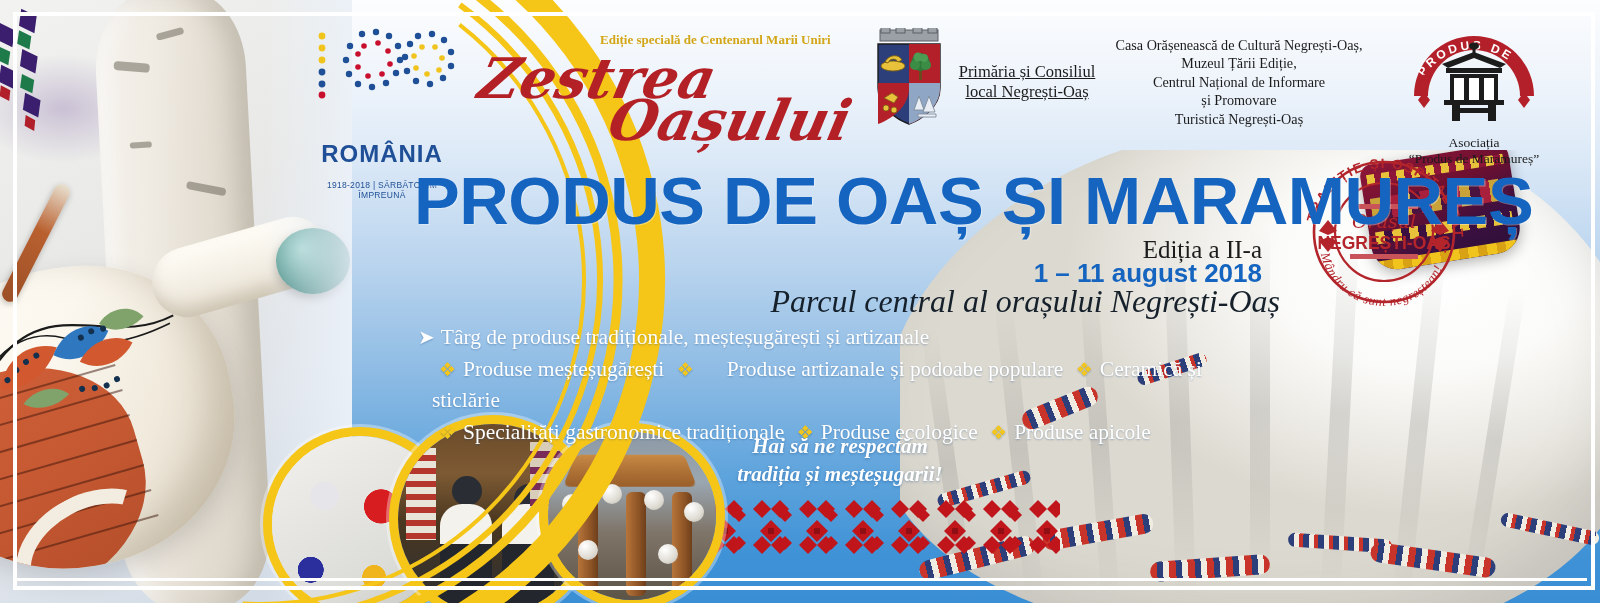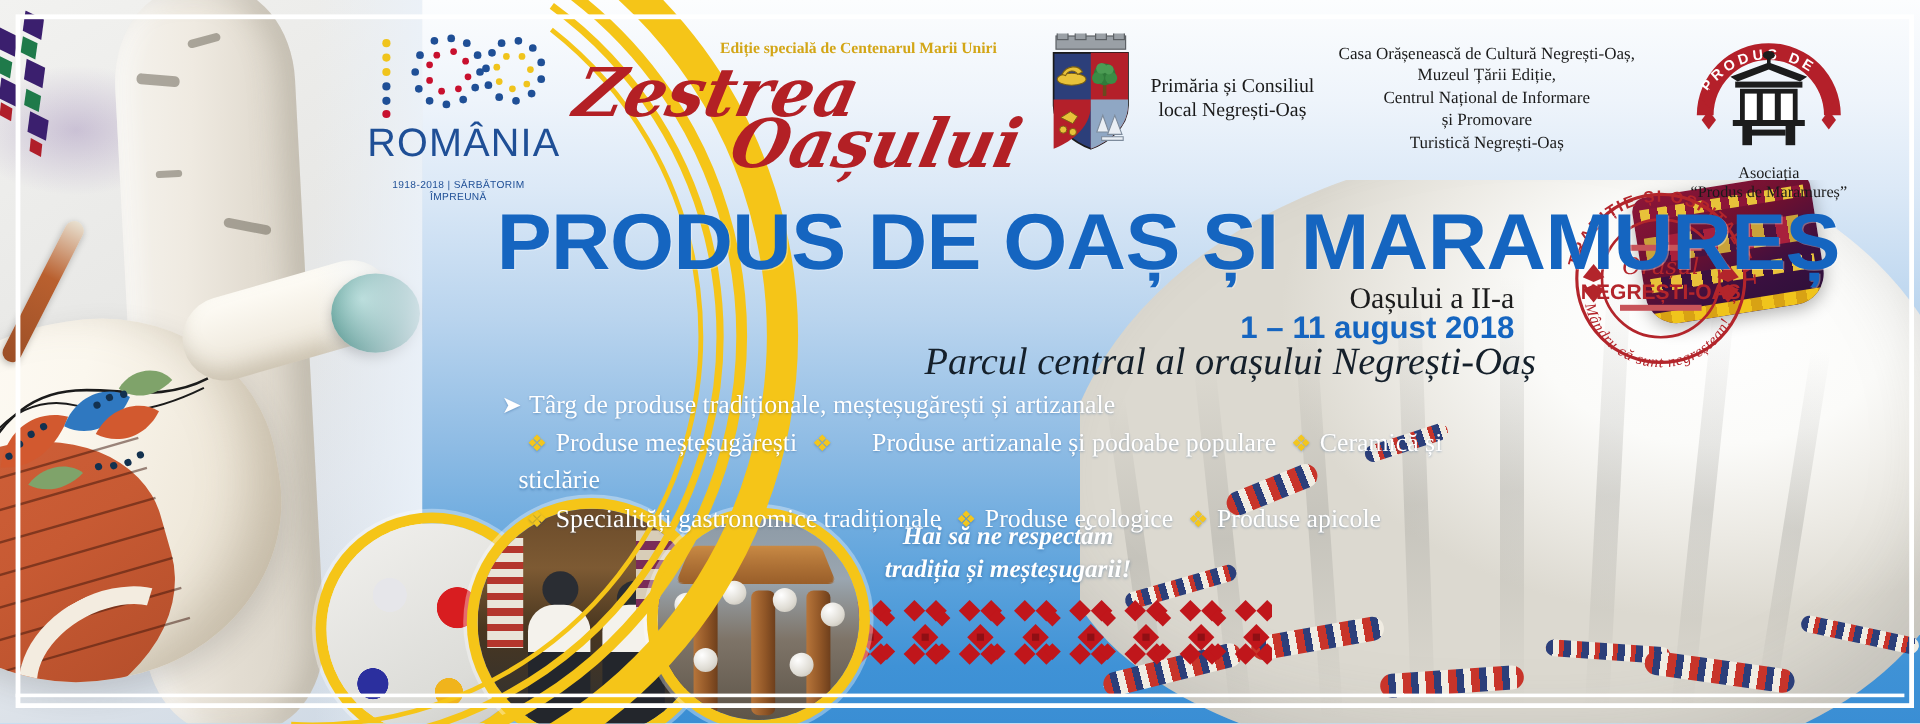--- a/index.html
+++ b/index.html
@@ -111,37 +111,37 @@
      background:linear-gradient(180deg,#c98a45,#9a5f2a);transform:perspective(60px) rotateX(22deg);}
   .c3-in .mug{position:absolute;width:20px;height:20px;border-radius:50%;
      background:radial-gradient(circle at 35% 30%,#fff,#dfdcd4 60%,#bdb8ac);}
 
   
   .folkstrip{position:absolute;left:700px;top:492px;width:360px;height:66px;}
 
   
   .logo100{position:absolute;left:306px;top:26px;width:152px;height:116px;text-align:center;}
   .logo100 .dots{position:relative;height:76px;}
-  .logo100 .ro{font-family:"Liberation Sans",sans-serif;font-weight:normal;font-size:33px;
-    color:#1f4f96;letter-spacing:1px;line-height:1;}
+  .logo100 .ro{font-family:"Liberation Sans",sans-serif;font-weight:bold;font-size:24px;
+    color:#1f4f96;letter-spacing:1px;line-height:1;margin-top:40px;}
   .logo100 .sub{font-family:"Liberation Sans",sans-serif;font-size:8.5px;color:#1f4f96;
     letter-spacing:.3px;margin-top:14px;}
 
   .zestrea{position:absolute;left:470px;top:30px;width:370px;height:112px;}
   .zestrea .script{font-family:"DejaVu Serif",serif;font-style:italic;font-weight:bold;
     color:#b32025;line-height:.86;}
   .z1{position:absolute;left:10px;top:24px;font-size:56px;transform:skewX(-12deg);}
   .z2{position:absolute;left:140px;top:66px;font-size:56px;transform:skewX(-12deg);}
   .centenar{position:absolute;left:130px;top:2px;width:260px;
     font-family:"Liberation Serif",serif;font-weight:bold;font-size:13px;color:#d3a617;
     white-space:nowrap;}
 
   .stema{position:absolute;left:872px;top:28px;width:74px;height:98px;}
   .primaria{position:absolute;left:952px;top:62px;width:150px;
-    font-size:16.5px;color:#1b1b1b;line-height:1.22;text-align:center;}
+    font-size:16.5px;color:#1b1b1b;line-height:1.22;text-align:center;text-decoration:underline;}
 
   .institutii{position:absolute;left:1108px;top:36px;width:262px;
     font-size:14.2px;color:#1b1b1b;line-height:1.30;text-align:center;}
 
   .maramures{position:absolute;left:1386px;top:18px;width:176px;text-align:center;}
   .mm-word{font-family:"DejaVu Serif",serif;font-weight:bold;font-size:25px;color:#1c1c1c;
     letter-spacing:1px;line-height:1;margin-top:-6px;}
   .mm-sub{font-size:13.5px;color:#1b1b1b;line-height:1.2;margin-top:5px;}
 
   .stamp{position:absolute;left:1298px;top:146px;width:172px;height:172px;}
@@ -523,21 +523,21 @@
       <path d="M142 74 l9 11 -9 4 -9-4z"></path>
         <path d="M142 92 l9 11 -9 4 -9-4z" transform="rotate(180 142 99)"></path>
     </g>
     <rect x="52" y="58" width="68" height="5" fill="#c8545a"></rect>
     <rect x="52" y="108" width="68" height="5" fill="#c8545a"></rect>
     <text x="86" y="82" text-anchor="middle" font-family="DejaVu Serif, serif" font-style="italic" font-size="19" fill="#b3252b">Orașul</text>
     <text x="86" y="103" text-anchor="middle" font-family="Liberation Sans, sans-serif" font-weight="bold" font-size="17.5" fill="#b3252b">NEGREȘTI-OAȘ</text>
   </svg>
 
   <div class="maintitle">PRODUS DE OAȘ ȘI MARAMUREȘ</div>
-  <div class="editia">Oașului a II-a</div>
+  <div class="editia">Ediția a II-a</div>
   <div class="datebar">1 – 11 august 2018</div>
   <div class="locul">Parcul central al orașului Negrești-Oaș</div>
 
   <div class="bullets">
     <div class="l1">
       <span class="arrow">➤</span><span>Târg de produse tradiționale, meșteșugărești și artizanale</span>
     </div>
     <div class="l2">
       <span class="dia">❖</span><span>Produse meșteșugărești</span>
       <span class="dia">❖</span><span class="gap"></span><span>Produse artizanale și podoabe populare</span>

